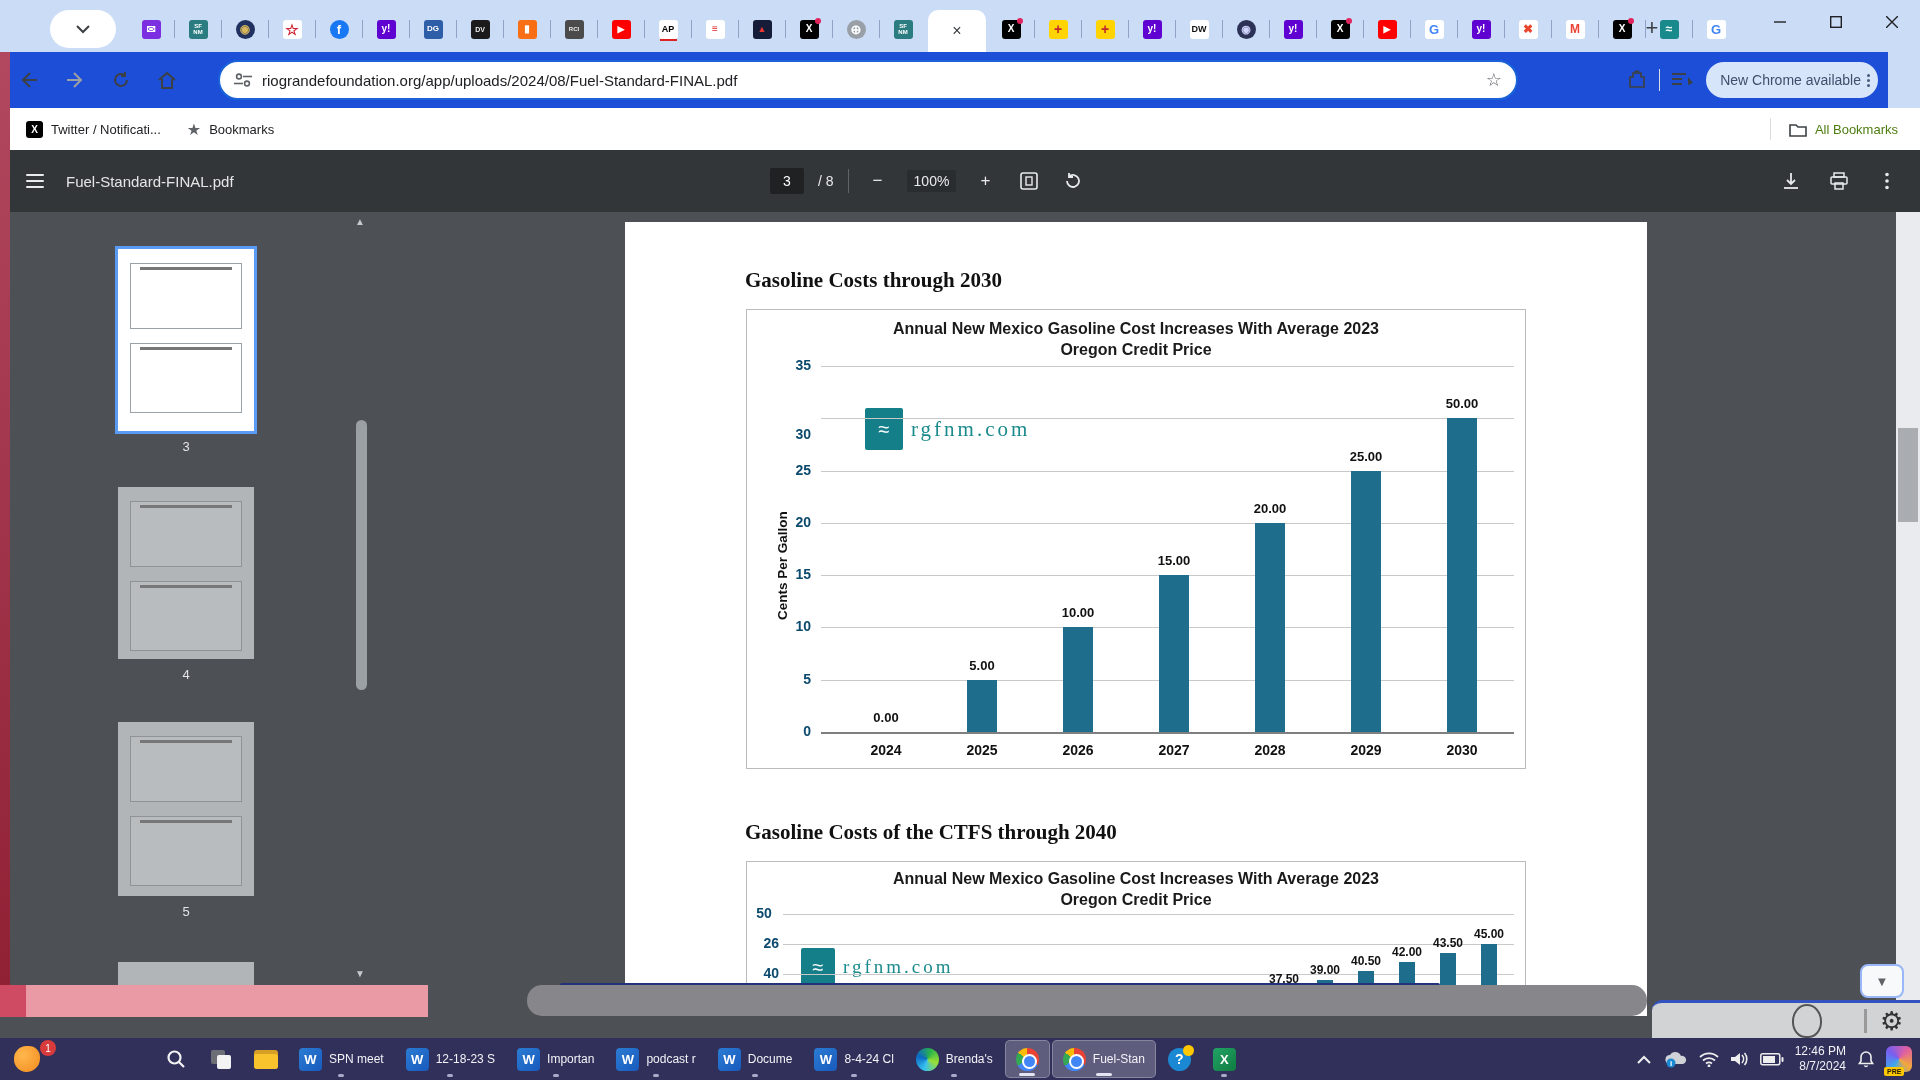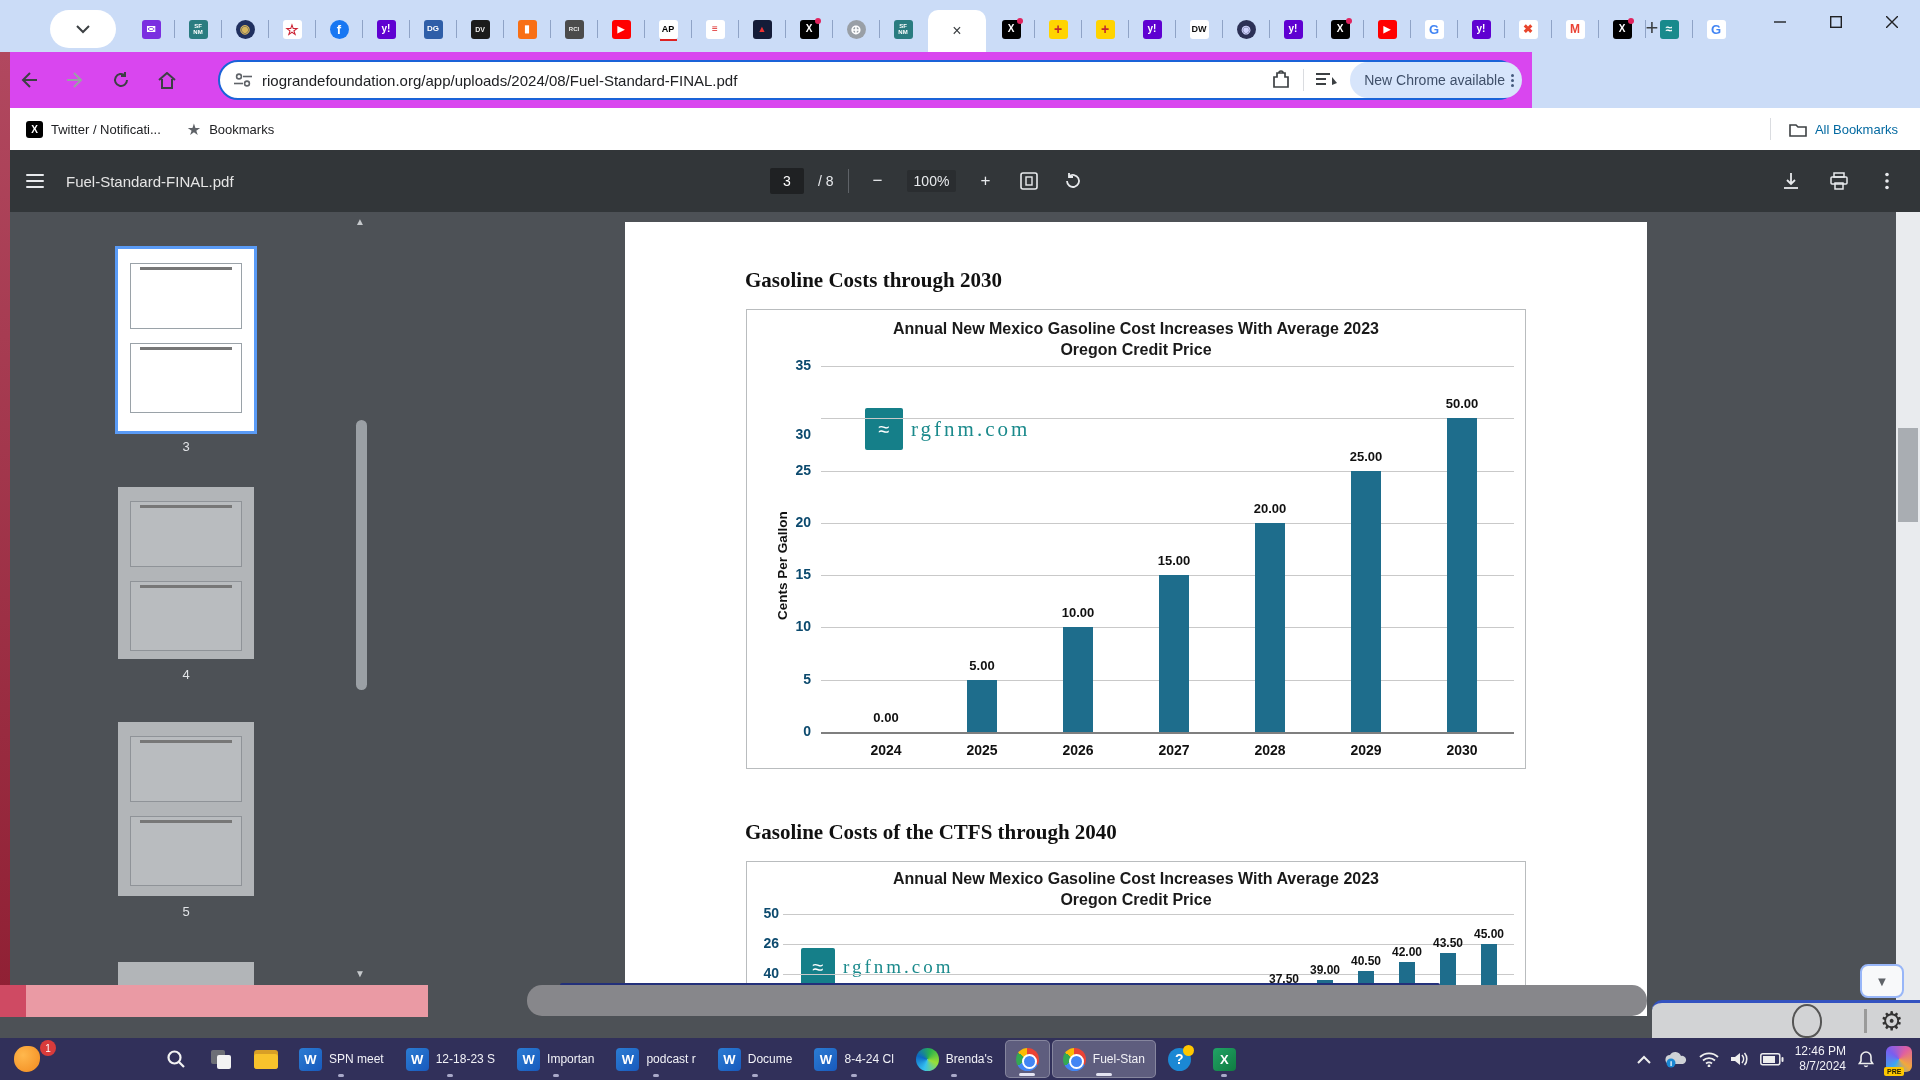--- a/index.html
+++ b/index.html
@@ -19,38 +19,38 @@
   .fav.apline::after { content:""; position:absolute; left:1px; right:1px; bottom:-2px; height:2px; background:#d22; }
   .fav.flagleft { background:linear-gradient(90deg,#2b4ea5 0 38%,#fff 38%); }
   .fav .two { display:flex; flex-direction:column; align-items:center; font-size:6px; letter-spacing:0; }
   .tab-active { width:58px; height:42px; background:#fff; border-radius:10px 10px 0 0; display:flex; align-items:center; justify-content:center; margin:0 2px; align-self:flex-end; }
   .tab-active .close { font-size:16px; color:#3c4043; }
   #newtab { position:absolute; left:1636px; top:12px; width:32px; height:32px; display:flex; align-items:center; justify-content:center; font-size:22px; color:#3c4043; border-radius:50%; }
   #wincontrols { position:absolute; right:0; top:0; height:44px; display:flex; }
   .winbtn { width:56px; height:44px; display:flex; align-items:center; justify-content:center; }
 
   
-  #navbar { position:absolute; left:0; top:52px; width:1532px; height:56px; background:#d946ef; display:flex; align-items:center; }
+  #navbar { position:absolute; left:0; top:52px; width:1888px; height:56px; background:#1d4ed8; display:flex; align-items:center; }
   .navic { width:34px; height:34px; margin-left:12px; display:flex; align-items:center; justify-content:center; border-radius:50%; }
   #omnibox { position:absolute; left:218px; top:8px; width:1300px; height:40px; background:#fff; border:2px solid #1a63d8; border-radius:22px; display:flex; align-items:center; padding:0 14px; }
   #url-text { font-size:15px; color:#202124; margin-left:10px; flex:1; white-space:nowrap; overflow:hidden; }
   #bookmark-star { font-size:18px; color:#5f6368; }
   #nav-right { position:absolute; right:10px; top:8px; height:40px; display:flex; align-items:center; gap:12px; }
   .vdiv { width:1px; height:22px; background:#dadce0; }
   #update-pill { background:#d7e5fb; border-radius:18px; height:36px; display:flex; align-items:center; padding:0 8px 0 14px; gap:6px; }
   #update-pill span.txt { font-size:14px; color:#3f4f69; }
   .kebab { display:flex; flex-direction:column; gap:2px; }
   .kebab i { width:3px; height:3px; border-radius:50%; background:#445a7d; }
 
   
   #bookmarksbar { position:absolute; left:0; top:108px; width:1920px; height:42px; background:#fff; display:flex; align-items:center; }
   .bm { display:flex; align-items:center; gap:8px; margin-left:26px; font-size:13px; color:#202124; }
   .bm .xsq { width:17px; height:17px; background:#000; color:#fff; border-radius:3px; font-size:10px; font-weight:bold; display:flex; align-items:center; justify-content:center; }
   .bm .star { color:#5f6368; font-size:16px; }
-  #all-bookmarks { position:absolute; right:22px; top:0; height:42px; display:flex; align-items:center; gap:8px; font-size:13px; color:#0369a1; }
+  #all-bookmarks { position:absolute; right:22px; top:0; height:42px; display:flex; align-items:center; gap:8px; font-size:13px; color:#4d7c0f; }
   #all-bookmarks .vdiv { margin-right:10px; }
 
   
   #pdfbar { position:absolute; left:0; top:150px; width:1920px; height:62px; background:#323639; display:flex; align-items:center; color:#e8eaed; }
   #pdf-title { font-size:15px; color:#e5e5e5; margin-left:22px; }
   #pdf-center { position:absolute; left:770px; top:0; height:62px; display:flex; align-items:center; gap:14px; }
   #page-box { width:34px; height:26px; background:#1f2123; border-radius:2px; color:#fff; font-size:14px; display:flex; align-items:center; justify-content:center; }
   .pdftxt { font-size:14px; color:#e8eaed; }
   .pdfdiv { width:1px; height:24px; background:#5f6368; }
   .pdfbtn { width:30px; height:30px; display:flex; align-items:center; justify-content:center; border-radius:50%; font-size:17px; color:#e8eaed; }
@@ -602,21 +602,21 @@
 
       <div class="chartbox" id="c2" style="top:639px; height:377px;">
         <div class="ctitle" style="top:8px">Annual New Mexico Gasoline Cost Increases With Average 2023</div>
         <div class="ctitle" style="top:29px">Oregon Credit Price</div>
         <div class="wmark" style="left:54px; top:86px;">
           <span class="sq" style="width:34px;height:38px;">≈</span>
           <span class="wt" style="font-size:19px;">rgfnm.com</span>
         </div>
         <div id="c2plot">
             <div class="gridline" style="left: 36px; width: 731px; top: 52px;"></div>
-            <div class="ytick" style="left: 2px; top: 43px;">50</div>
+            <div class="ytick" style="left: 2px; top: 43px; text-align: center;">50</div>
             <div class="gridline" style="left: 36px; width: 731px; top: 82px;"></div>
             <div class="ytick" style="left: 2px; top: 73px;">26</div>
             <div class="gridline" style="left: 36px; width: 731px; top: 112px;"></div>
             <div class="ytick" style="left: 2px; top: 103px;">40</div>
             <div class="bar" style="left: 488px; top: 136px; width: 16px; height: 234px; background: rgb(30, 109, 140);"></div>
             <div class="vlabel" style="left: 466px; top: 119px; font-size: 12px;">36.00</div>
             <div class="bar" style="left: 529px; top: 127px; width: 16px; height: 243px; background: rgb(30, 109, 140);"></div>
             <div class="vlabel" style="left: 507px; top: 110px; font-size: 12px;">37.50</div>
             <div class="bar" style="left: 570px; top: 118px; width: 16px; height: 252px; background: rgb(30, 109, 140);"></div>
             <div class="vlabel" style="left: 548px; top: 101px; font-size: 12px;">39.00</div>

